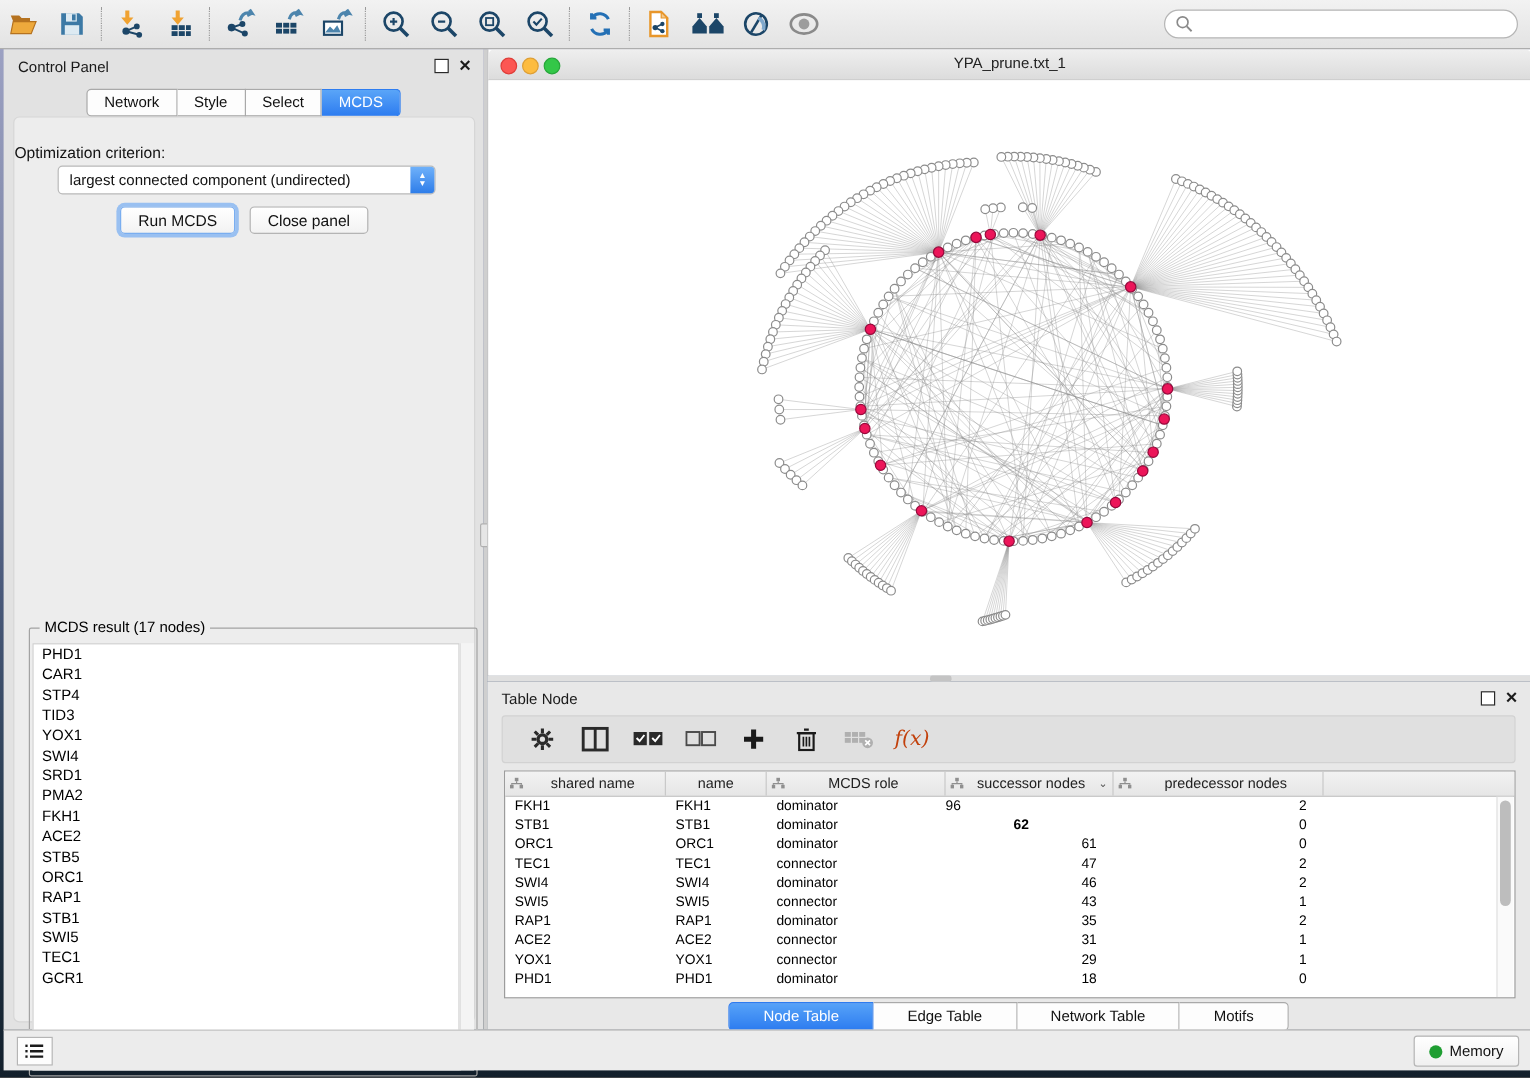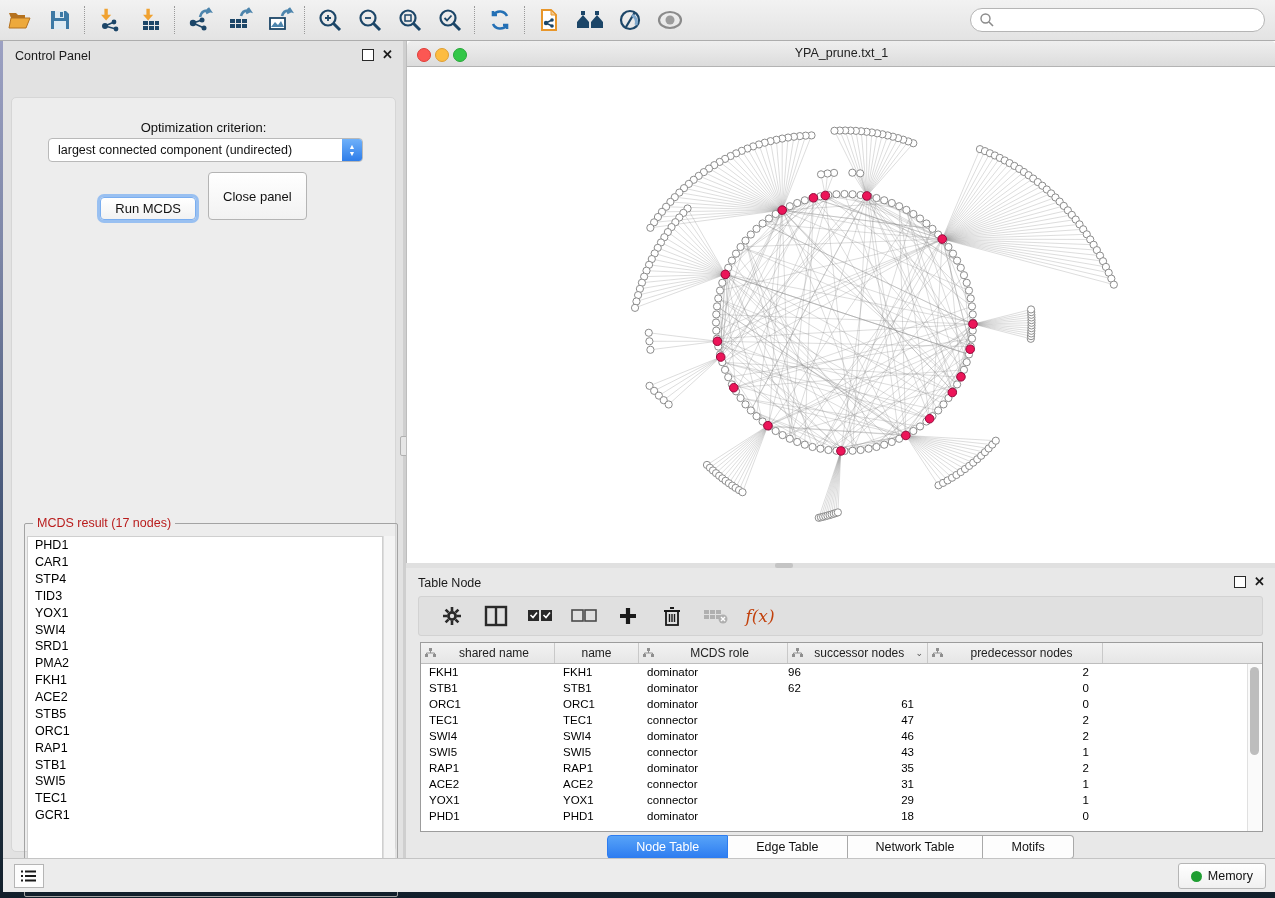--- a/index.html
+++ b/index.html
@@ -25,34 +25,34 @@
   .float-icon{width:10px;height:10px;border:1.6px solid #2a2a2a;background:#fff;}
   .close-icon{font-size:13px;font-weight:bold;color:#1a1a1a;line-height:10px;}
   .cp-tabs{position:absolute;left:0;top:33px;width:100%;display:flex;justify-content:center;}
   .cp-tab{font-size:12.5px;padding:3px 14px;background:#fdfdfd;border:1px solid #a9a9a9;
     border-left-width:0;color:#111;height:15px;line-height:15px;}
   .cp-tab:first-child{border-left-width:1px;border-radius:4px 0 0 4px;}
   .cp-tab:last-child{border-radius:0 4px 4px 0;}
   .cp-tab.active{background:linear-gradient(#5aa5f8,#2e7df0);border-color:#2e7df0;color:#fff;}
   .cp-inner{position:absolute;left:8px;top:56px;width:385px;height:755px;background:#ededed;
     border:1px solid #d6d6d6;border-radius:5px;box-sizing:border-box;}
-  .opt-label{position:absolute;left:0;top:22px;width:100%;text-align:center;font-size:13px;color:#111;}
+  .opt-label{position:absolute;left:0;top:22px;width:100%;font-size:13px;color:#111;}
   .criterion-select{position:absolute;left:36px;top:40px;width:315px;height:24px;background:#fff;
     border:1px solid #b9b9b9;border-radius:4px;display:flex;align-items:center;box-sizing:border-box;}
   .criterion-select .sel-text{flex:1;font-size:12.5px;padding-left:9px;color:#111;white-space:nowrap;}
   .sel-stepper{width:20px;height:22px;border-radius:0 3px 3px 0;background:linear-gradient(#6fb1fa,#2e7de9);
     display:flex;flex-direction:column;align-items:center;justify-content:center;gap:1px;}
   .sel-stepper span{color:#fff;font-size:7px;line-height:6px;}
   .cp-buttons{position:absolute;left:0;top:74px;width:100%;display:flex;justify-content:center;gap:12px;}
   .btn{font-size:13px;background:linear-gradient(#ffffff,#f2f2f2);border:1px solid #b4b4b4;
     border-radius:4px;padding:3px 14px;color:#111;}
-  .btn.focus-ring{box-shadow:0 0 0 3px rgba(108,168,243,.65);border-color:#7aaef0;margin-top:25px;}
+  .btn.focus-ring{box-shadow:0 0 0 3px rgba(108,168,243,.65);border-color:#7aaef0;}
   .result-group{position:absolute;left:12px;top:425px;width:372px;height:372px;
     border:1px solid #a3a3a3;border-radius:2px;}
-  .result-title{position:absolute;left:8px;top:-8px;background:#ededed;padding:0 4px;font-size:12.5px;color:#b91c1c;}
+  .result-title{position:absolute;left:8px;top:-8px;background:#ededed;padding:0 4px;font-size:12.5px;color:#000000;}
   .result-list{position:absolute;left:2px;top:12px;width:356px;height:356px;background:#fff;
     border:1px solid #cfcfcf;overflow:hidden;font-size:12.5px;box-sizing:border-box;}
   .result-list div{padding:1.2px 0 1.2px 7px;line-height:14.5px;color:#000;}
   .result-scroll{position:absolute;right:2px;top:12px;width:12px;height:356px;background:#f4f4f4;
     border-left:1px solid #ddd;box-sizing:border-box;}
   .v-splitter{position:absolute;left:403px;top:41px;width:3px;height:817px;background:#cfcfcf;}
   .v-handle{position:absolute;left:400px;top:436px;width:8px;height:18px;background:#e6e6e6;
     border:1px solid #b0b0b0;border-radius:2px;}
   
   .net-window{position:absolute;left:406px;top:41px;width:869px;height:522px;background:#fff;
@@ -256,20 +256,26 @@
   </div>
 
   <div class="control-panel">
     <div class="panel-titlebar">
       <span class="panel-title">Control Panel</span>
       <span class="win-icons">
         <span class="float-icon"></span>
         <span class="close-icon">✕</span>
       </span>
     </div>
+    <div class="cp-tabs" id="cp-tabs">
+        <div class="cp-tab">Network</div>
+        <div class="cp-tab">Style</div>
+        <div class="cp-tab">Select</div>
+        <div class="cp-tab active">MCDS</div>
+      </div>
     <div class="cp-inner">
       <div class="opt-label">Optimization criterion:</div>
       <div class="criterion-select">
         <span class="sel-text">largest connected component (undirected)</span>
         <span class="sel-stepper">
             <span>▲</span>
             <span>▼</span>
           </span>
       </div>
       <div class="cp-buttons">
@@ -1091,21 +1097,21 @@
             <div class="td" style="width: 134px; text-align: left; padding: 0px 0px 0px 8px;">FKH1</div>
             <div class="td" style="width: 84px; text-align: left; padding: 0px 0px 0px 8px;">FKH1</div>
             <div class="td" style="width: 149px; text-align: left; padding: 0px 0px 0px 8px;">dominator</div>
             <div class="td" style="width: 140px; padding: 0px 14px 0px 0px;">96</div>
             <div class="td" style="width: 175px; text-align: right; padding: 0px 14px 0px 0px;">2</div>
           </div>
           <div class="trow">
             <div class="td" style="width: 134px; text-align: left; padding: 0px 0px 0px 8px;">STB1</div>
             <div class="td" style="width: 84px; text-align: left; padding: 0px 0px 0px 8px;">STB1</div>
             <div class="td" style="width: 149px; text-align: left; padding: 0px 0px 0px 8px;">dominator</div>
-            <div class="td" style="width: 140px; text-align: left; padding: 0px 14px 0px 0px;">62</div>
+            <div class="td" style="width: 140px; text-align: center; padding: 0px 14px 0px 0px; font-weight: bold;">62</div>
             <div class="td" style="width: 175px; text-align: right; padding: 0px 14px 0px 0px;">0</div>
           </div>
           <div class="trow">
             <div class="td" style="width: 134px; text-align: left; padding: 0px 0px 0px 8px;">ORC1</div>
             <div class="td" style="width: 84px; text-align: left; padding: 0px 0px 0px 8px;">ORC1</div>
             <div class="td" style="width: 149px; text-align: left; padding: 0px 0px 0px 8px;">dominator</div>
             <div class="td" style="width: 140px; text-align: right; padding: 0px 14px 0px 0px;">61</div>
             <div class="td" style="width: 175px; text-align: right; padding: 0px 14px 0px 0px;">0</div>
           </div>
           <div class="trow">

